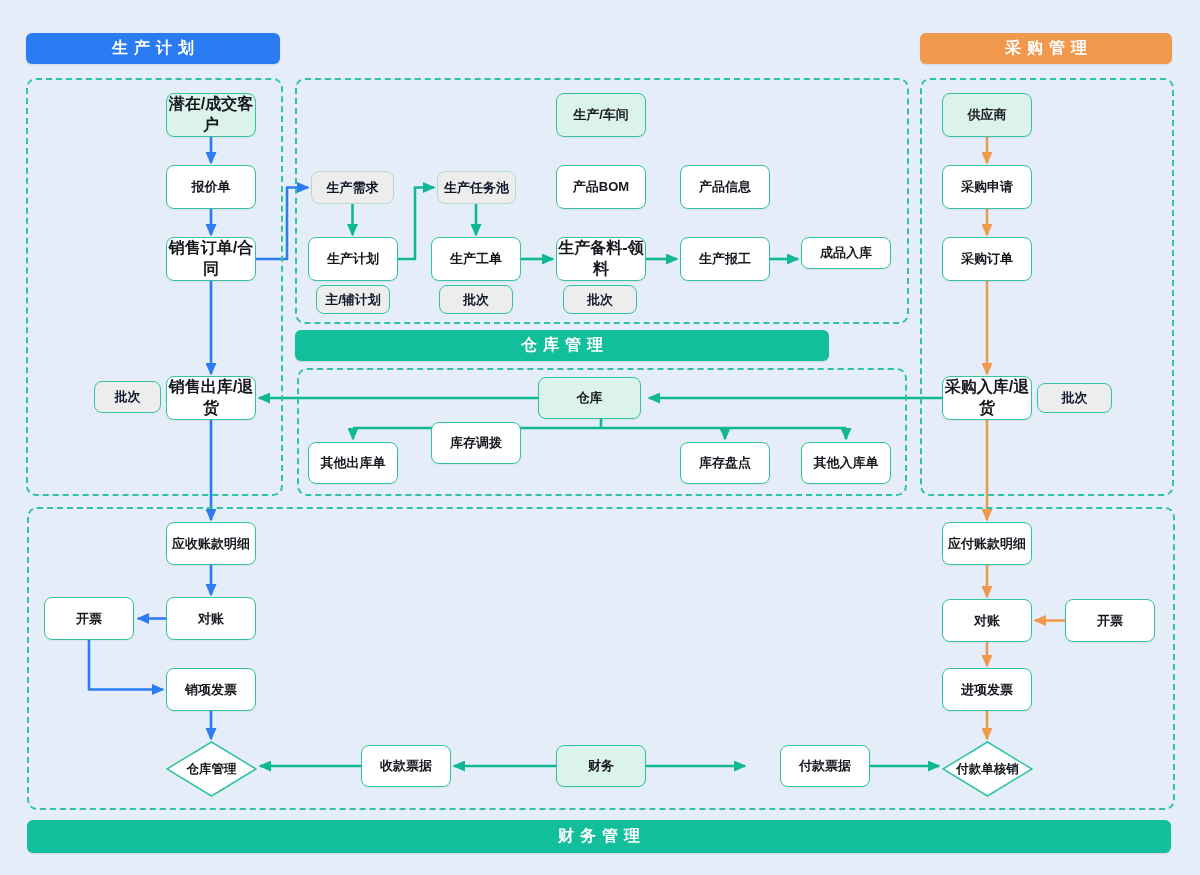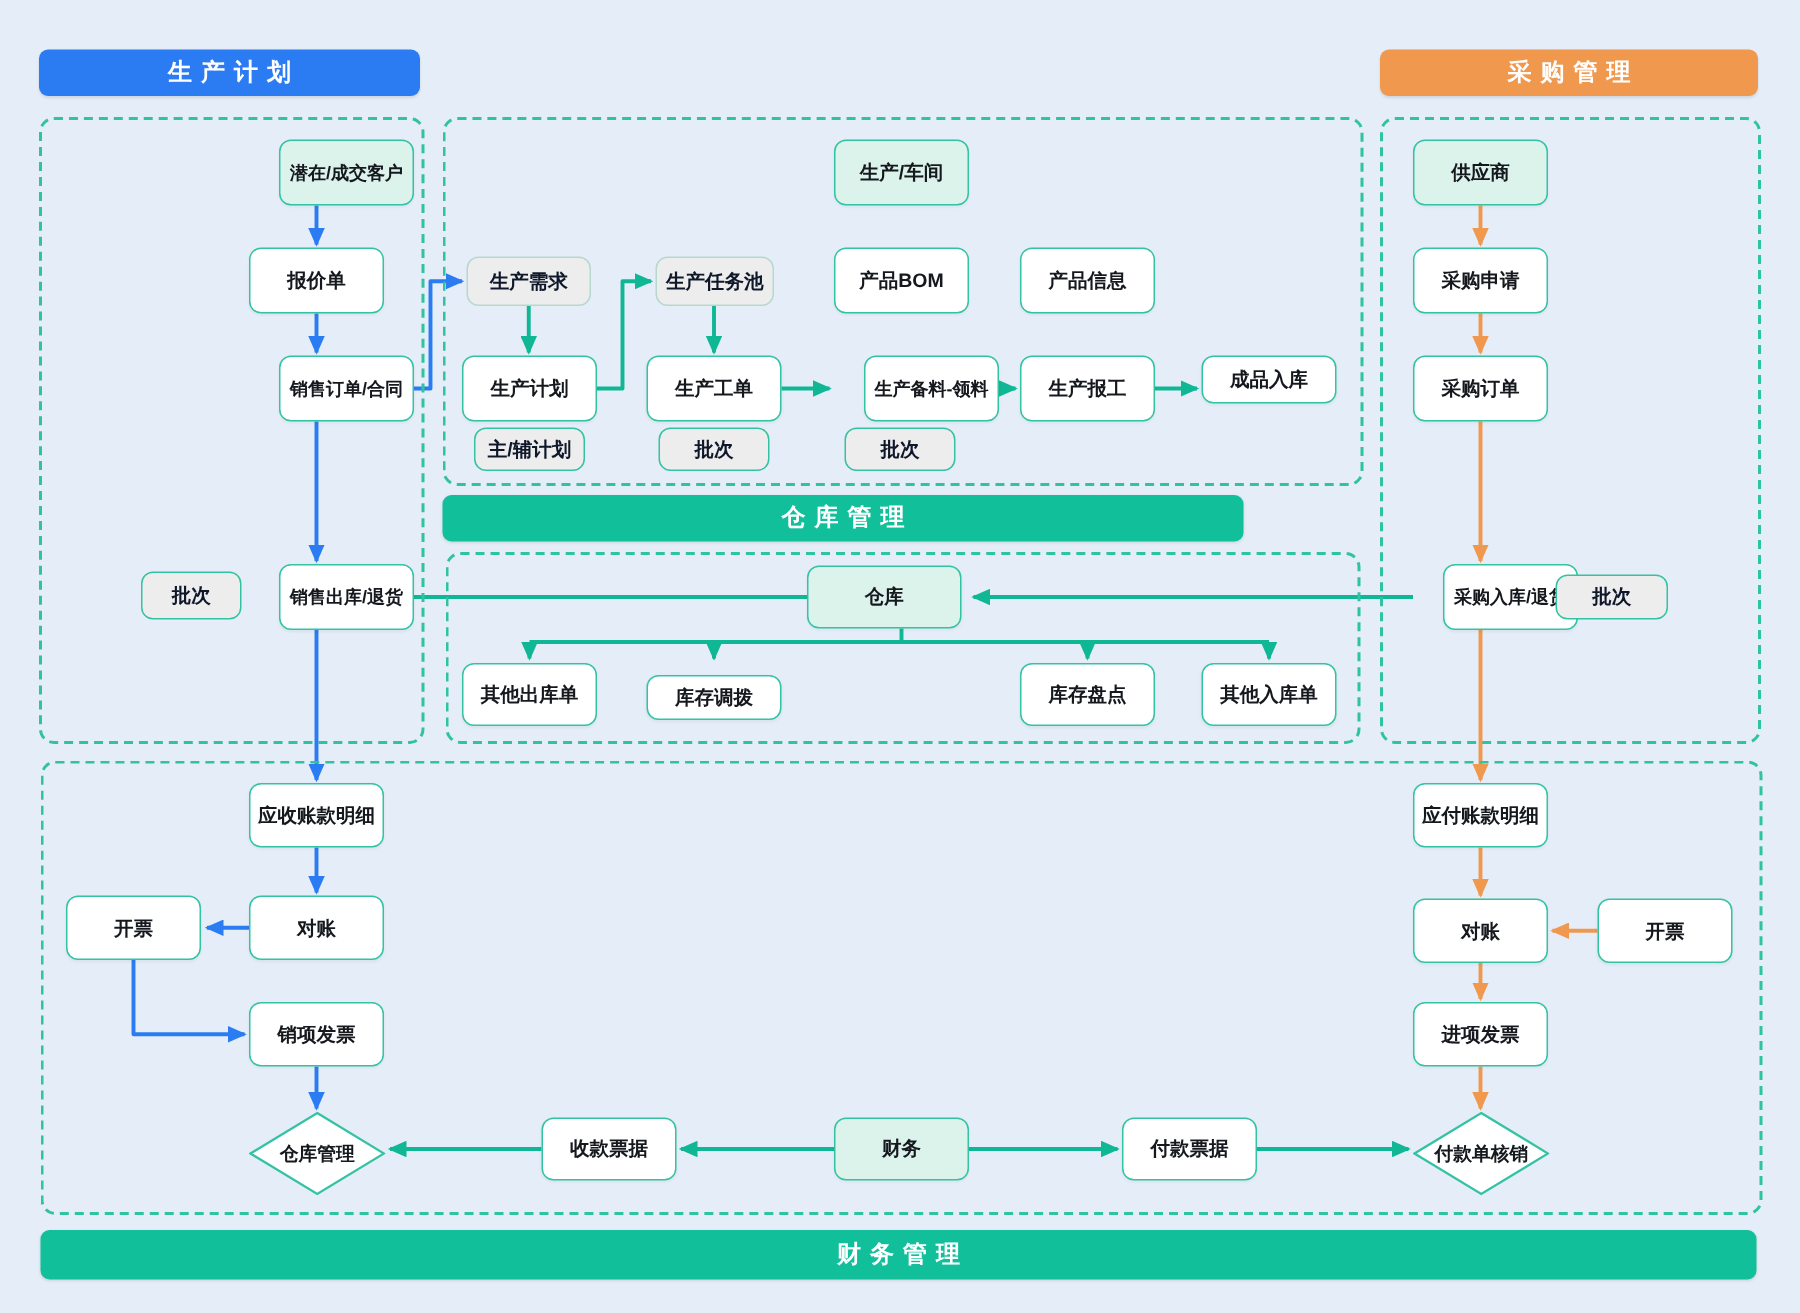--- a/index.html
+++ b/index.html
@@ -10,21 +10,21 @@
        color:#fff;font-size:16px;font-weight:bold;letter-spacing:6px;text-indent:6px;
        box-shadow:0 1px 2px rgba(0,0,0,.10);}
   .hdr.blue{background:#2b7cf2;}
   .hdr.green{background:#12bf9b;}
   .hdr.orange{background:#f0984e;text-align:center;}
   .zone{position:absolute;border:2px dashed #2fc3a0;border-radius:10px;}
   .box{position:absolute;background:#fff;border:1.5px solid #34c3a2;border-radius:8px;
        display:flex;align-items:center;justify-content:center;text-align:center;
        font-size:13px;font-weight:bold;color:#15181d;box-sizing:border-box;
        box-shadow:0 1px 2px rgba(20,60,50,.06);}
-  .box.tight{font-size:12px;margin-left:20px;}
+  .box.tight{font-size:16px;}
   .box.accent{background:#dcf3ec;}
   .box.gray{background:#ededed;color:#0f172a;font-weight:600;box-shadow:none;}
   .box.gray.pale{border-color:#b7d8ce;}
   .diamond{position:absolute;display:flex;align-items:center;justify-content:center;}
   .diamond svg{position:absolute;left:0;top:0;width:100%;height:100%;}
   .diamond span{position:relative;font-size:12.5px;font-weight:bold;color:#15181d;white-space:nowrap;}
 </style>
 </head>
 <body>
 
@@ -110,21 +110,21 @@
   <div class="box" style="left:431px;top:237px;width:90px;height:44px">生产工单</div>
   <div class="box tight" style="left:556px;top:237px;width:90px;height:44px">生产备料-领料</div>
   <div class="box" style="left:680px;top:237px;width:90px;height:44px">生产报工</div>
   <div class="box" style="left:801px;top:237px;width:90px;height:32px">成品入库</div>
   <div class="box gray" style="left:316px;top:285px;width:74px;height:29px">主/辅计划</div>
   <div class="box gray" style="left:439px;top:285px;width:74px;height:29px">批次</div>
   <div class="box gray" style="left:563px;top:285px;width:74px;height:29px">批次</div>
 
   <div class="box accent" style="left:538px;top:377px;width:103px;height:42px">仓库</div>
   <div class="box" style="left:308px;top:442px;width:90px;height:42px">其他出库单</div>
-  <div class="box" style="left:431px;top:450px;width:90px;height:30px">库存调拨</div>
+  <div class="box" style="left:431px;top:422px;width:90px;height:42px">库存调拨</div>
   <div class="box" style="left:680px;top:442px;width:90px;height:42px">库存盘点</div>
   <div class="box" style="left:801px;top:442px;width:90px;height:42px">其他入库单</div>
 
   <div class="box accent" style="left:942px;top:93px;width:90px;height:44px">供应商</div>
   <div class="box" style="left:942px;top:165px;width:90px;height:44px">采购申请</div>
   <div class="box" style="left:942px;top:237px;width:90px;height:44px">采购订单</div>
   <div class="box tight" style="left:942px;top:376px;width:90px;height:44px">采购入库/退货</div>
   <div class="box gray" style="left:1037px;top:383px;width:75px;height:30px">批次</div>
 
   <div class="box" style="left:166px;top:522px;width:90px;height:43px">应收账款明细</div>
@@ -132,21 +132,21 @@
   <div class="box" style="left:166px;top:597px;width:90px;height:43px">对账</div>
   <div class="box" style="left:166px;top:668px;width:90px;height:43px">销项发票</div>
   <div class="diamond" style="left:166px;top:741px;width:91px;height:56px">
     <svg viewBox="0 0 91 56" preserveAspectRatio="none">
         <polygon points="45.5,1 90,28 45.5,55 1,28" fill="#ffffff" stroke="#34c3a2" stroke-width="1.5"></polygon>
       </svg>
     <span>仓库管理</span>
   </div>
   <div class="box" style="left:361px;top:745px;width:90px;height:42px">收款票据</div>
   <div class="box accent" style="left:556px;top:745px;width:90px;height:42px">财务</div>
-  <div class="box" style="left:748px;top:745px;width:90px;height:42px">付款票据</div>
+  <div class="box" style="left:780px;top:745px;width:90px;height:42px">付款票据</div>
 
   <div class="box" style="left:942px;top:522px;width:90px;height:43px">应付账款明细</div>
   <div class="box" style="left:942px;top:599px;width:90px;height:43px">对账</div>
   <div class="box" style="left:1065px;top:599px;width:90px;height:43px">开票</div>
   <div class="box" style="left:942px;top:668px;width:90px;height:43px">进项发票</div>
   <div class="diamond" style="left:942px;top:741px;width:91px;height:56px">
     <svg viewBox="0 0 91 56" preserveAspectRatio="none">
         <polygon points="45.5,1 90,28 45.5,55 1,28" fill="#ffffff" stroke="#34c3a2" stroke-width="1.5"></polygon>
       </svg>
     <span>付款单核销</span>

